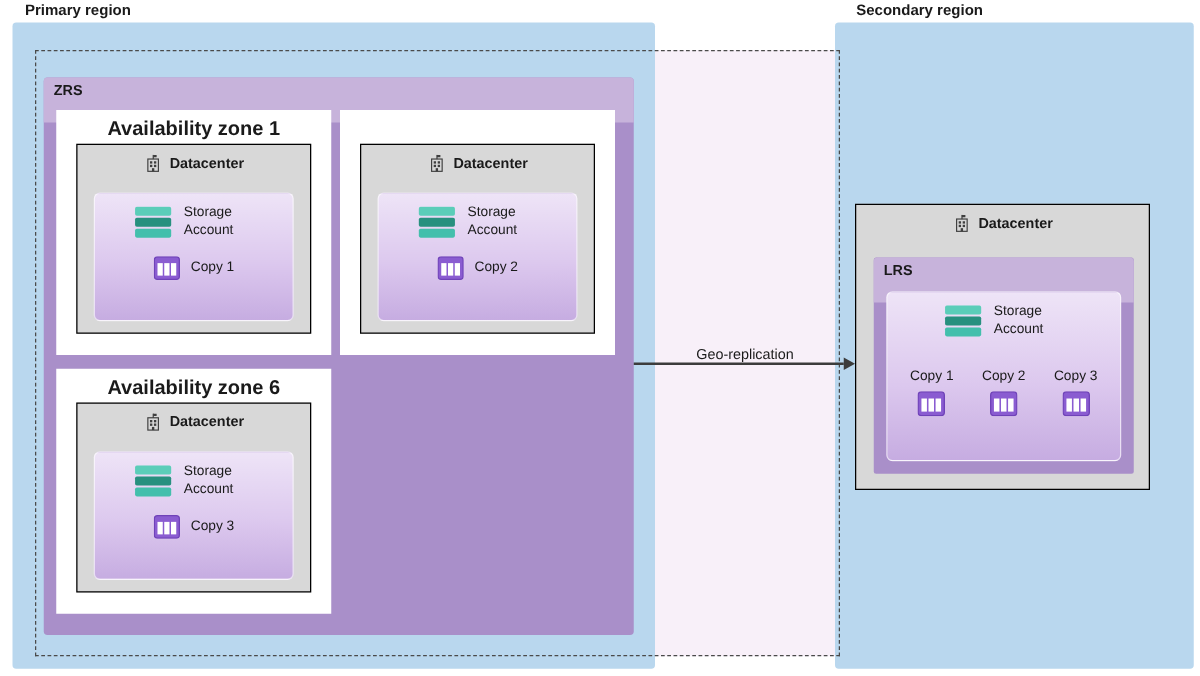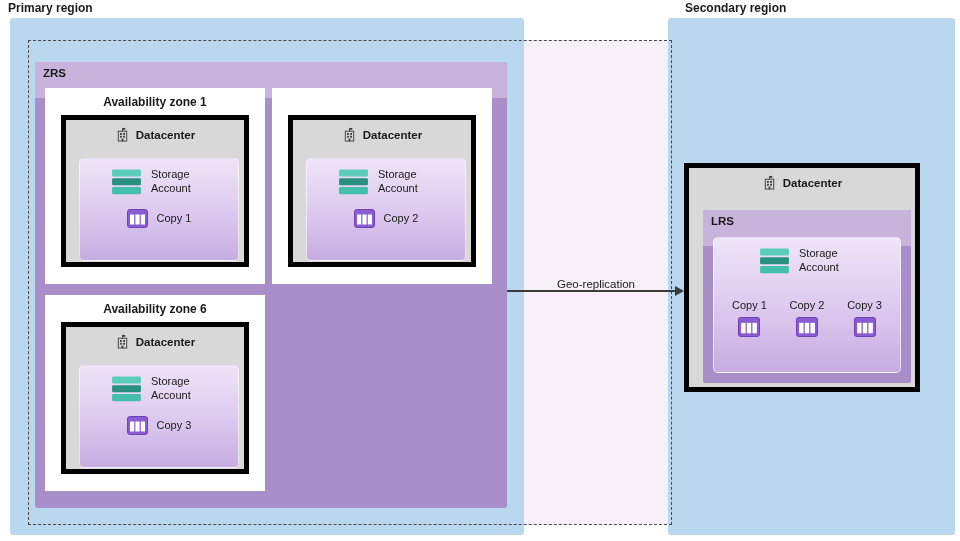--- a/index.html
+++ b/index.html
@@ -1,40 +1,40 @@
 <!DOCTYPE html>
 <html><head>
 <meta charset="utf-8">
 <style>
   * { margin:0; padding:0; box-sizing:border-box; }
   body { font-family:"Liberation Sans", sans-serif; background:#ffffff; }
   .stage { position:relative; width:960px; height:541px; background:#ffffff; color:#1a1a1a; overflow:hidden; }
 
   .region-label { position:absolute; top:1px; font-size:12px; font-weight:bold; }
-  #primary-region-label { left:8px; }
+  #primary-region-label { left:20px; }
   #secondary-region-label { left:685px; }
 
   .region { position:absolute; top:18px; height:517px; background:#b9d7ee; border-radius:3px; }
   #primary-region { left:10px; width:514px; }
   #secondary-region { left:668px; width:287px; }
 
   .gap-fill { position:absolute; left:524px; top:40px; width:144px; height:485px; background:#f8f0f9; }
   .gzrs-box { position:absolute; left:28px; top:40px; width:644px; height:485px; border:1px dashed #4a4a4a; }
   .gzrs-label { position:absolute; left:524px; top:62px; width:144px; text-align:center; font-size:16px; font-weight:bold; }
 
   .zrs-box { position:absolute; left:35px; top:62px; width:472px; height:446px; background:#a98fc9; border-radius:3px; }
   .band { height:36px; background:#c7b3db; font-size:11.5px; font-weight:bold; line-height:22px; padding-left:8px; border-radius:3px 3px 0 0; }
 
   .az { position:absolute; width:220px; height:196px; background:#ffffff; }
   #az1 { left:10px; top:26px; }
   #az2 { left:237px; top:26px; }
   #az3 { left:10px; top:233px; }
-  .az-title { text-align:center; font-size:12px; font-weight:bold; padding-top:7px; }
-
-  .dc { position:absolute; background:#d8d8d8; border:5px solid #000000; }
+  .az-title { text-align:center; font-size:16px; font-weight:bold; padding-top:7px; }
+
+  .dc { position:absolute; background:#d8d8d8; border:1px solid #000000; }
   .az .dc { left:16px; top:27px; width:188px; height:152px; }
   .dc-header { display:flex; align-items:center; justify-content:center; gap:6px; margin-top:7px; font-size:11.5px; font-weight:bold; }
 
   .panel { position:absolute; border-radius:5px; border:1px solid rgba(255,255,255,0.6);
            background:linear-gradient(180deg,#eee4f7 0%,#dcc8ee 55%,#c6ace1 100%); }
   .az .panel { left:13px; top:38px; width:160px; height:103px; }
 
   .storage-row { display:flex; align-items:center; justify-content:center; gap:9px; margin-top:9px; }
   .storage-text { font-size:11px; line-height:1.25; width:56px; }
   .copy-row { display:flex; align-items:center; justify-content:center; gap:9px; margin-top:13px; }

